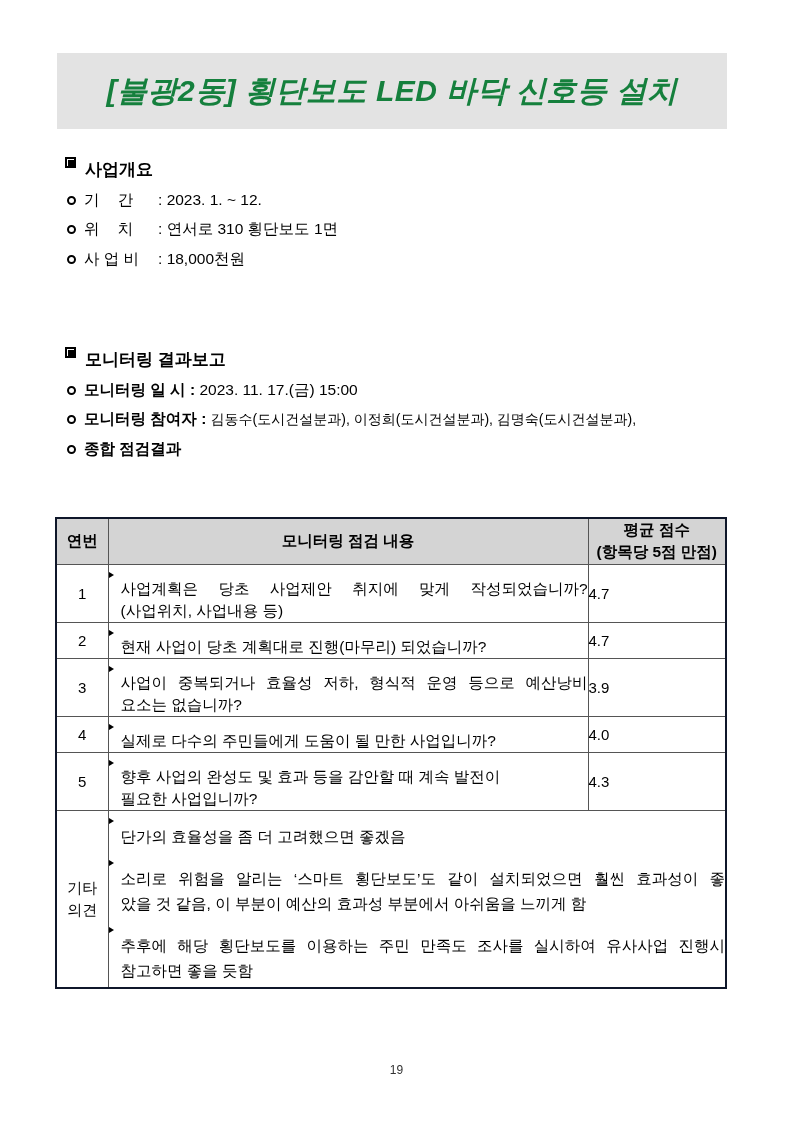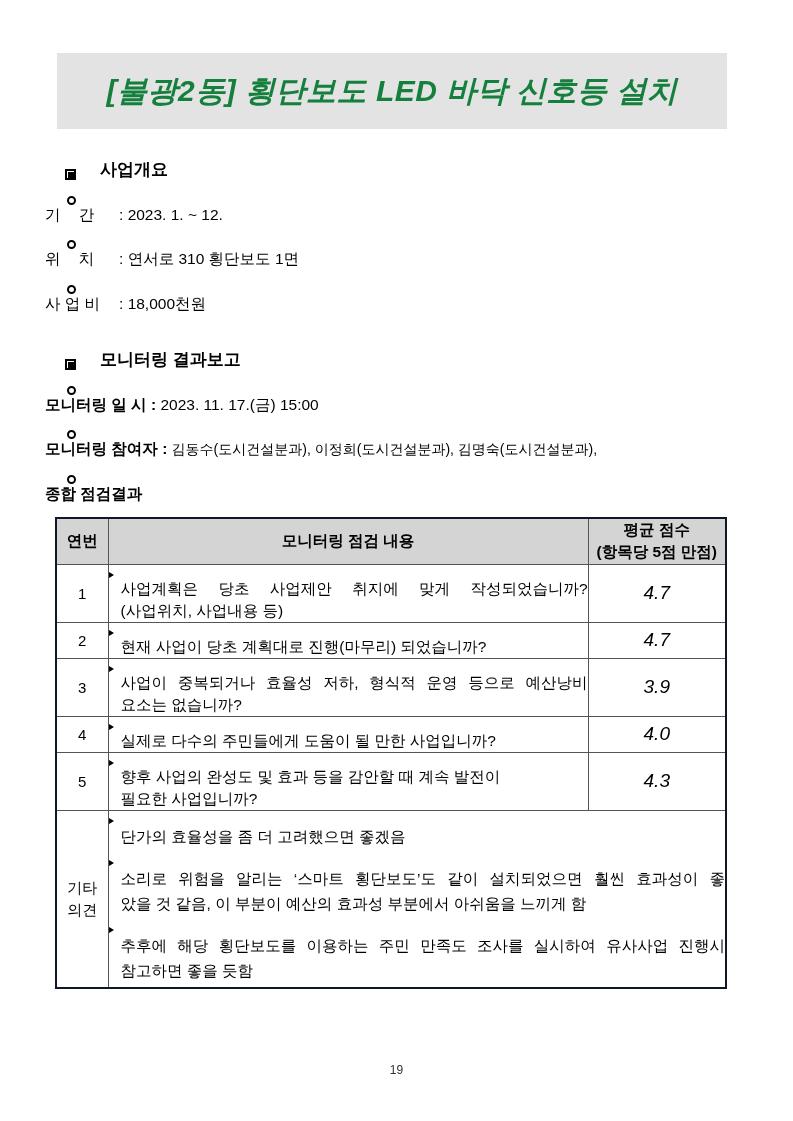--- a/index.html
+++ b/index.html
@@ -47,22 +47,22 @@
 
   
   .section {
     position: absolute;
     left: 45px;
   }
   .sec-heading {
     font-size: 17px;
     font-weight: bold;
     display: flex;
-    align-items: flex-end;
-    gap: 24px;
+    align-items: flex-start;
+    gap: 9px;
     padding-left: 20px;
   }
   .marker-sq {
     display: inline-block;
     width: 11px;
     height: 11px;
     border: 2px solid #000;
     background:
       linear-gradient(#000, #000) center/6px 6px no-repeat,
       #fff;
@@ -77,21 +77,20 @@
     margin: 9px 0 0 0;
     padding: 0;
     list-style: none;
   }
   .blist > li {
     display: flex;
     align-items: flex-start;
     font-size: 15.5px;
     margin-bottom: 9px;
     line-height: 1.32;
-    flex-direction: column;
   }
   .circ {
     display: inline-block;
     width: 9px;
     height: 9px;
     border: 2px solid #000;
     border-radius: 50%;
     box-sizing: border-box;
     margin: 6px 8px 0 22px;
     flex: 0 0 auto;
@@ -145,23 +144,21 @@
     text-align: center;
     font-size: 15px;
     height: 100%;
   }
   .c-item {
     padding: 8px 8px 8px 10px;
     font-size: 15.5px;
     line-height: 1.42;
   }
   .c-score {
-    text-align: center;
-    font-size: 19px;
-    font-style: italic;
+    font-size: 15px;
   }
   .tri {
     display: inline-block;
     width: 0; height: 0;
     border-left: 5px solid #000;
     border-top: 3.5px solid transparent;
     border-bottom: 3.5px solid transparent;
     margin-right: 7px;
     position: relative;
     top: -2px;

